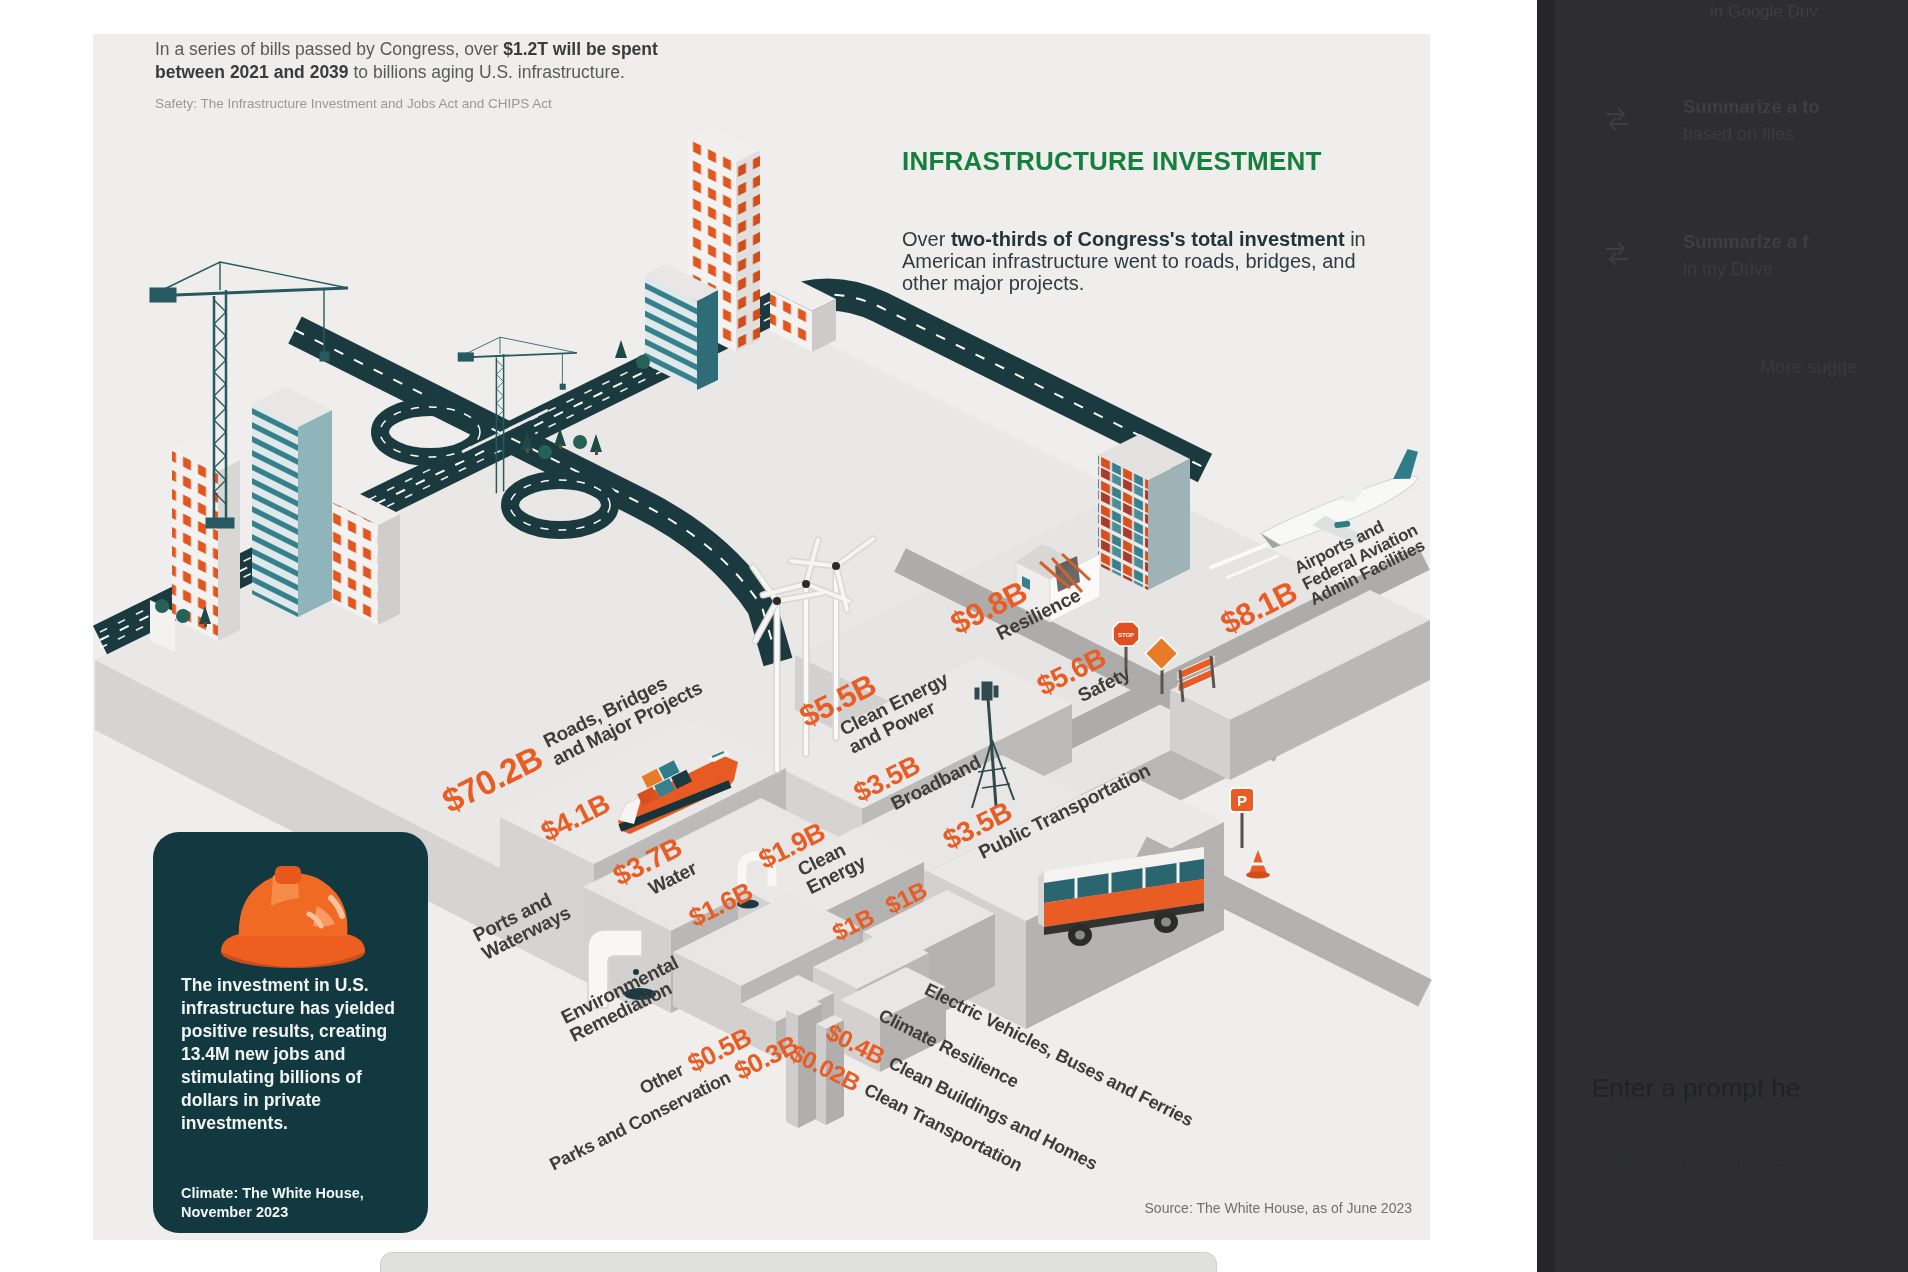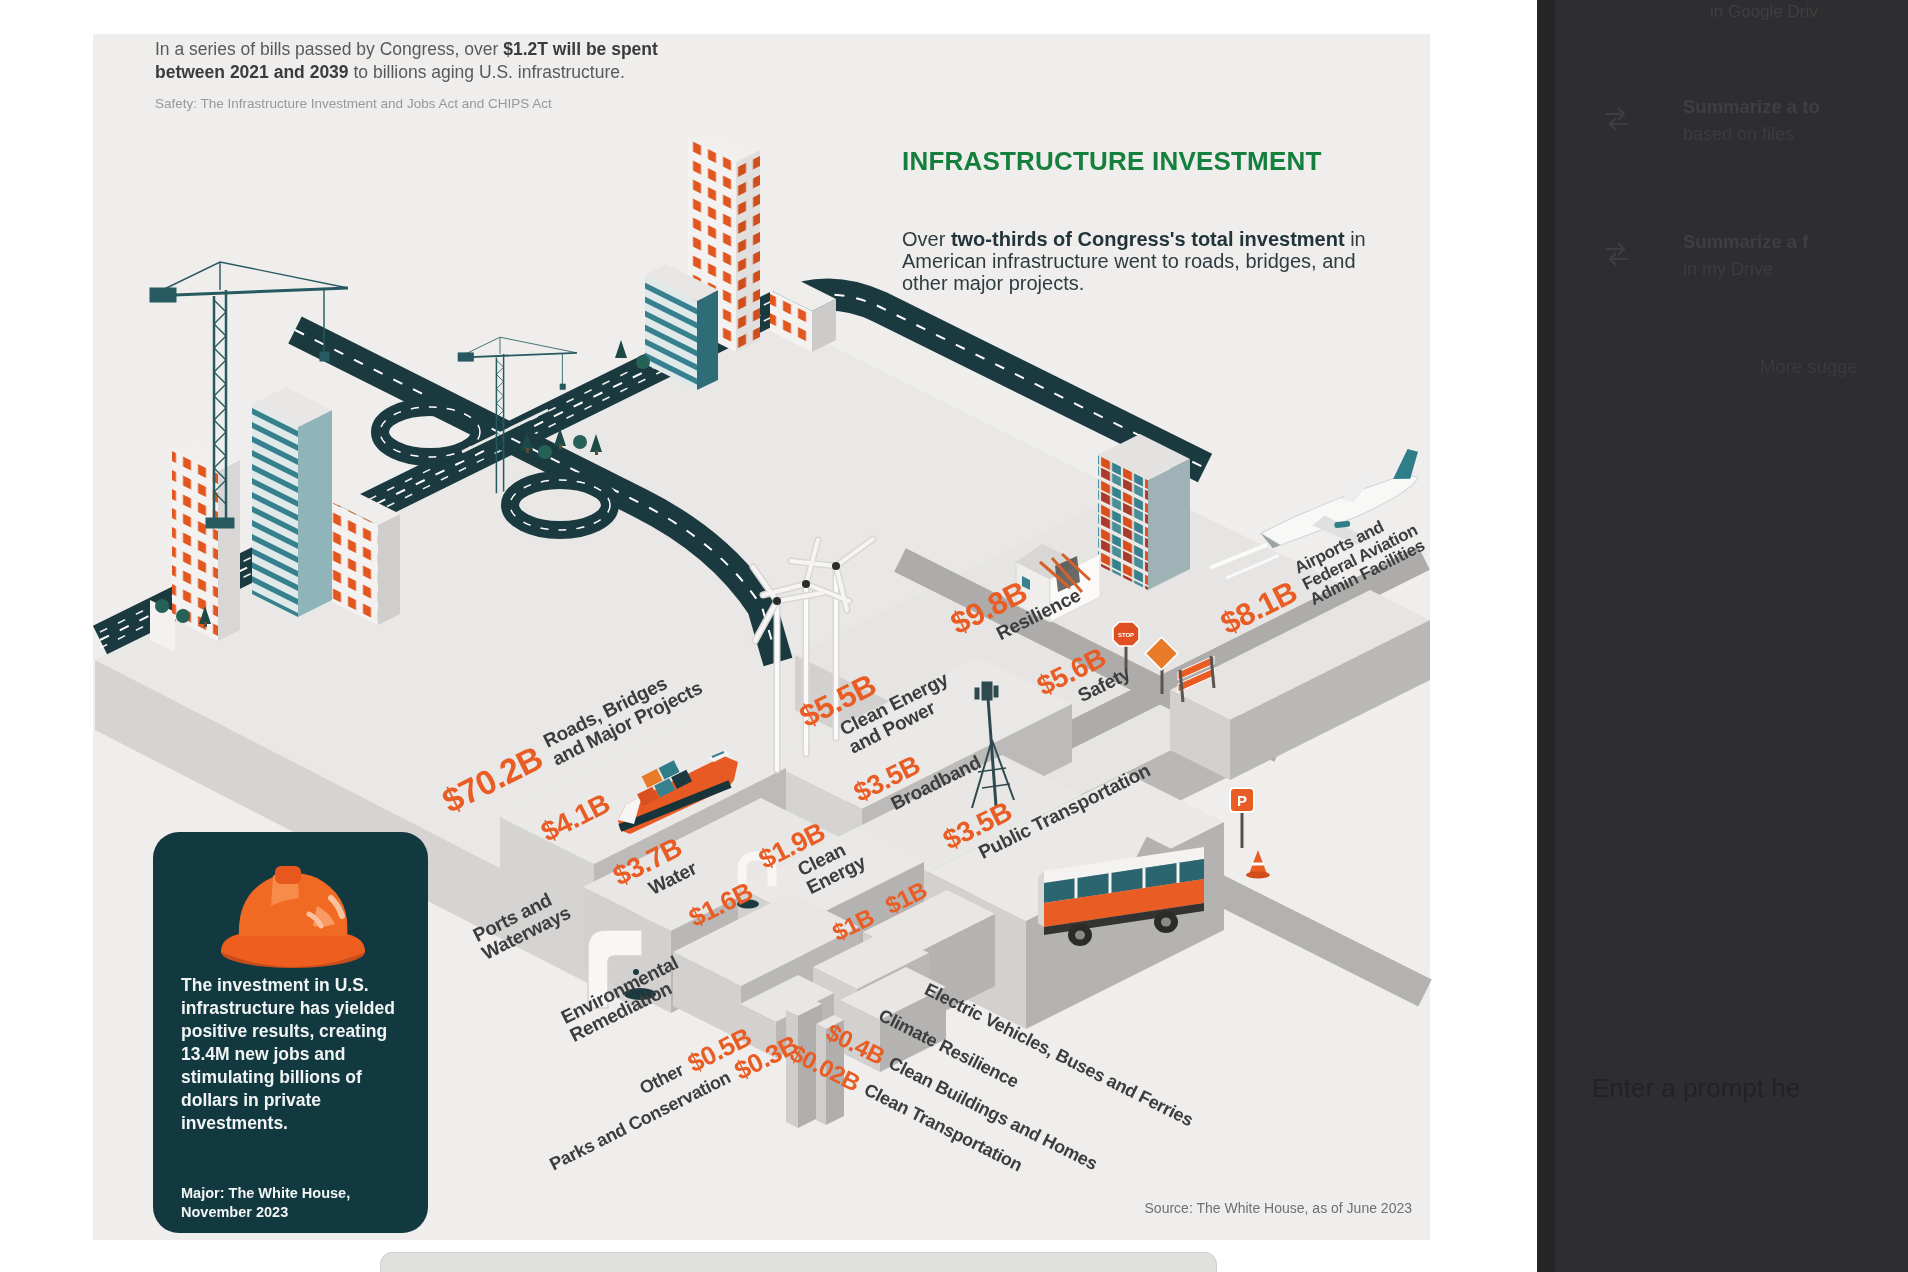--- a/index.html
+++ b/index.html
@@ -499,21 +499,21 @@
       <path d="M60,22 Q66,16 76,16 L84,16 L86,44 Q70,46 58,52 Z" fill="#f68b4a"></path>
       <rect x="62" y="12" width="26" height="18" rx="6" fill="#e8581c"></rect>
       <path d="M104,52 Q116,58 122,70 Q110,74 100,72 Z" fill="#f9a06a" opacity=".9"></path>
       <path d="M118,44 Q126,52 129,62" stroke="#f9c29e" stroke-width="6" stroke-linecap="round" fill="none"></path>
       <path d="M96,60 Q104,64 108,72" stroke="#f9c29e" stroke-width="5" stroke-linecap="round" fill="none"></path>
     </svg>
     <div class="co-text">
       <span>The investment in U.S. infrastructure has yielded positive results, </span><b>creating 13.4M new jobs</b><span> and stimulating billions of dollars in private investments.</span>
     </div>
     <div class="co-src">
-      <span>Major: The White House,</span><br><span>November 2023</span>
+      <span>Climate: The White House,</span><br><span>November 2023</span>
     </div>
   </div>
 
   <div class="footer-src">Source: The White House, as of June 2023</div>
 
   <div class="next-bar"></div>
 
   <div class="sidebar">
     <div class="sb-overflow">in Google Driv</div>
 

